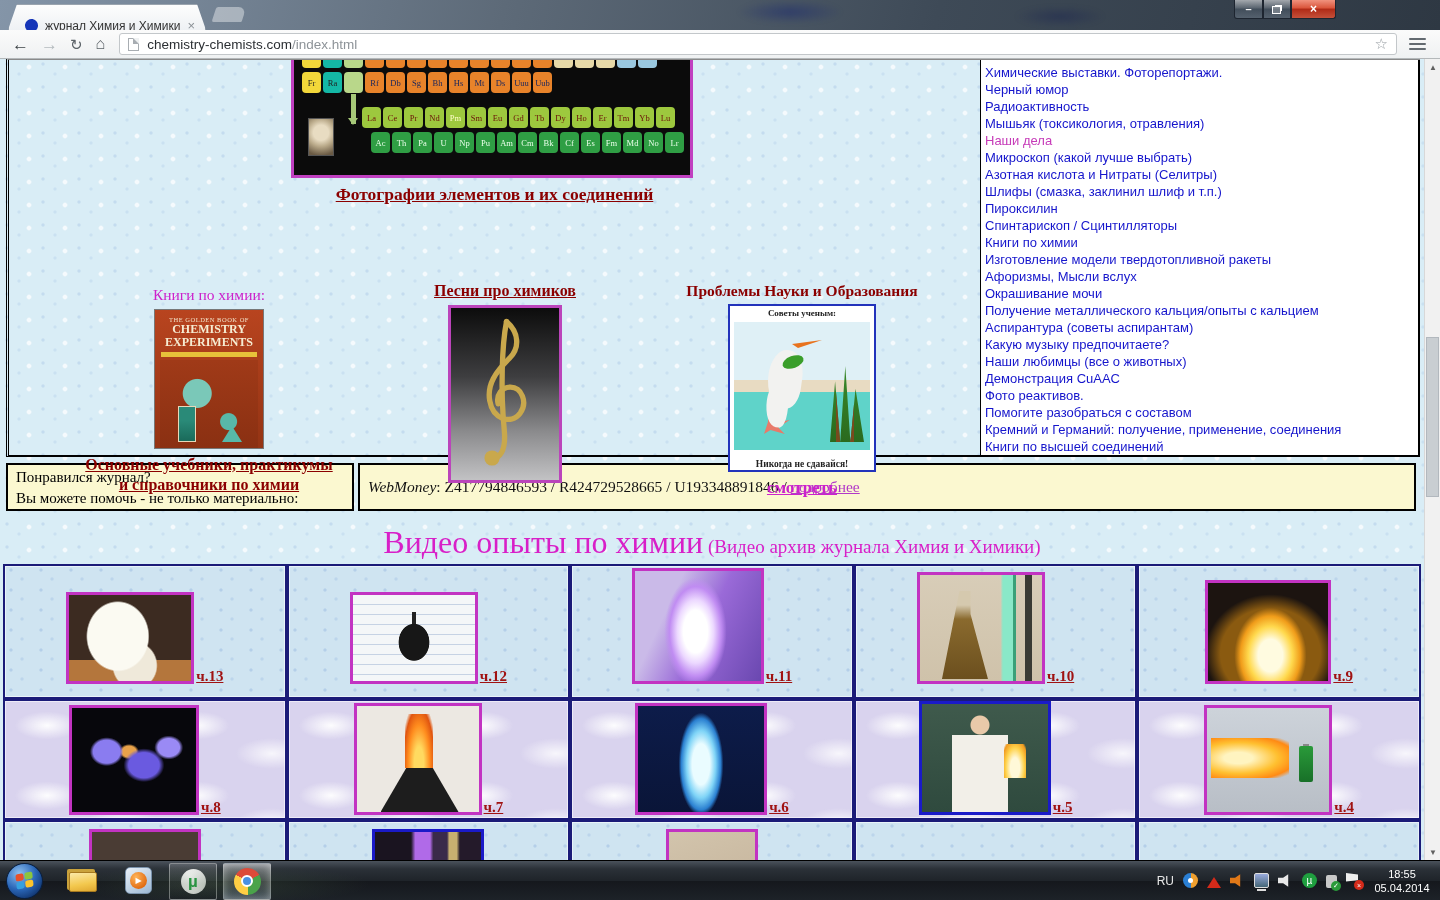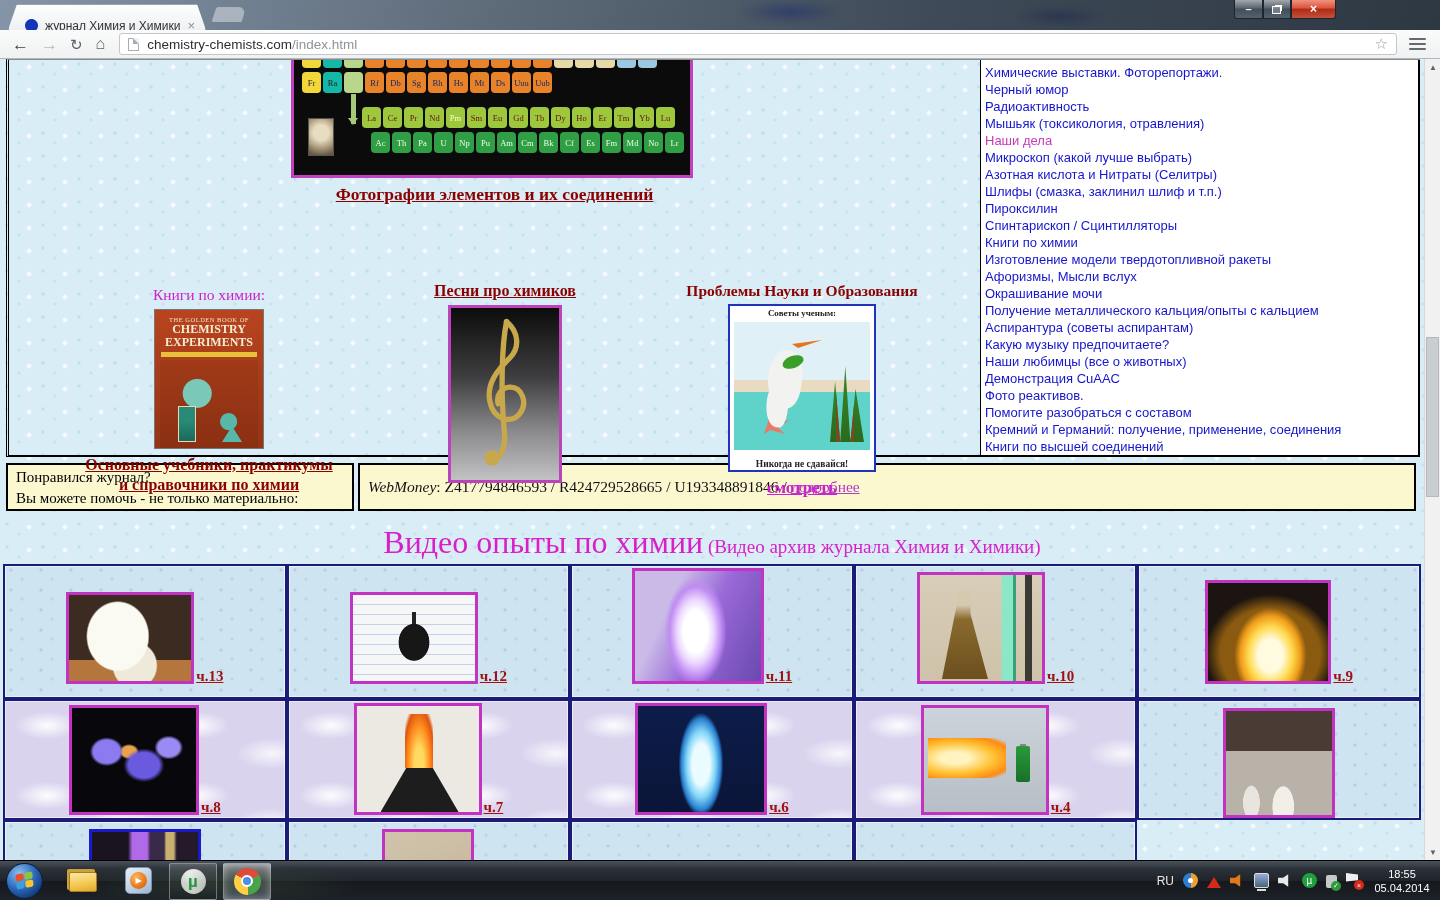--- a/index.html
+++ b/index.html
@@ -526,20 +526,24 @@
           </div>
           <div class="vcell r1">
             <div class="vthumb" data-thumb="volcano-model"></div>
             <a class="vlabel">ч.7</a>
           </div>
           <div class="vcell r1">
             <div class="vthumb" data-thumb="blue-glow"></div>
             <a class="vlabel">ч.6</a>
           </div>
           <div class="vcell r1">
+            <div class="vthumb bblue" data-thumb="lab-coat-flame"></div>
+            <a class="vlabel">ч.5</a>
+          </div>
+          <div class="vcell r1">
             <div class="vthumb" data-thumb="spray-can-flame"></div>
             <a class="vlabel">ч.4</a>
           </div>
           <div class="vcell r2">
             <div class="vthumb" data-thumb="glassware"></div>
           </div>
           <div class="vcell r2">
             <div class="vthumb bblue" data-thumb="purple-column"></div>
           </div>
           <div class="vcell r2">

